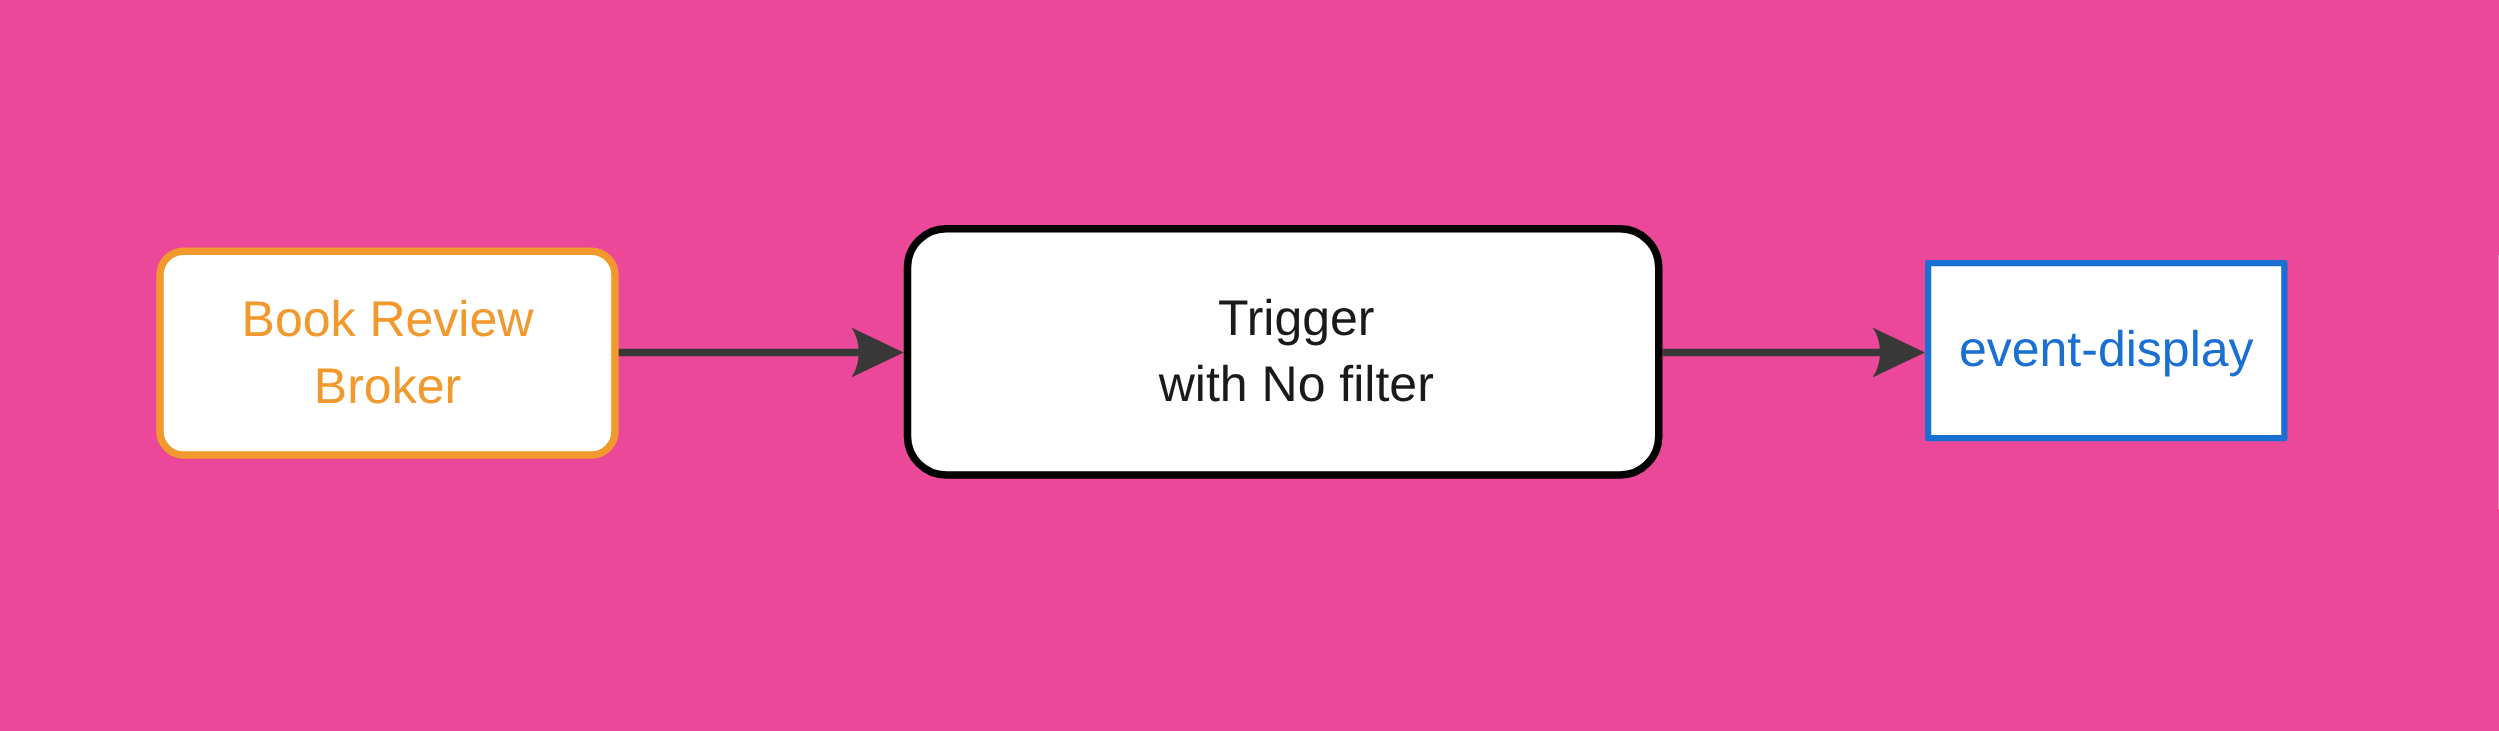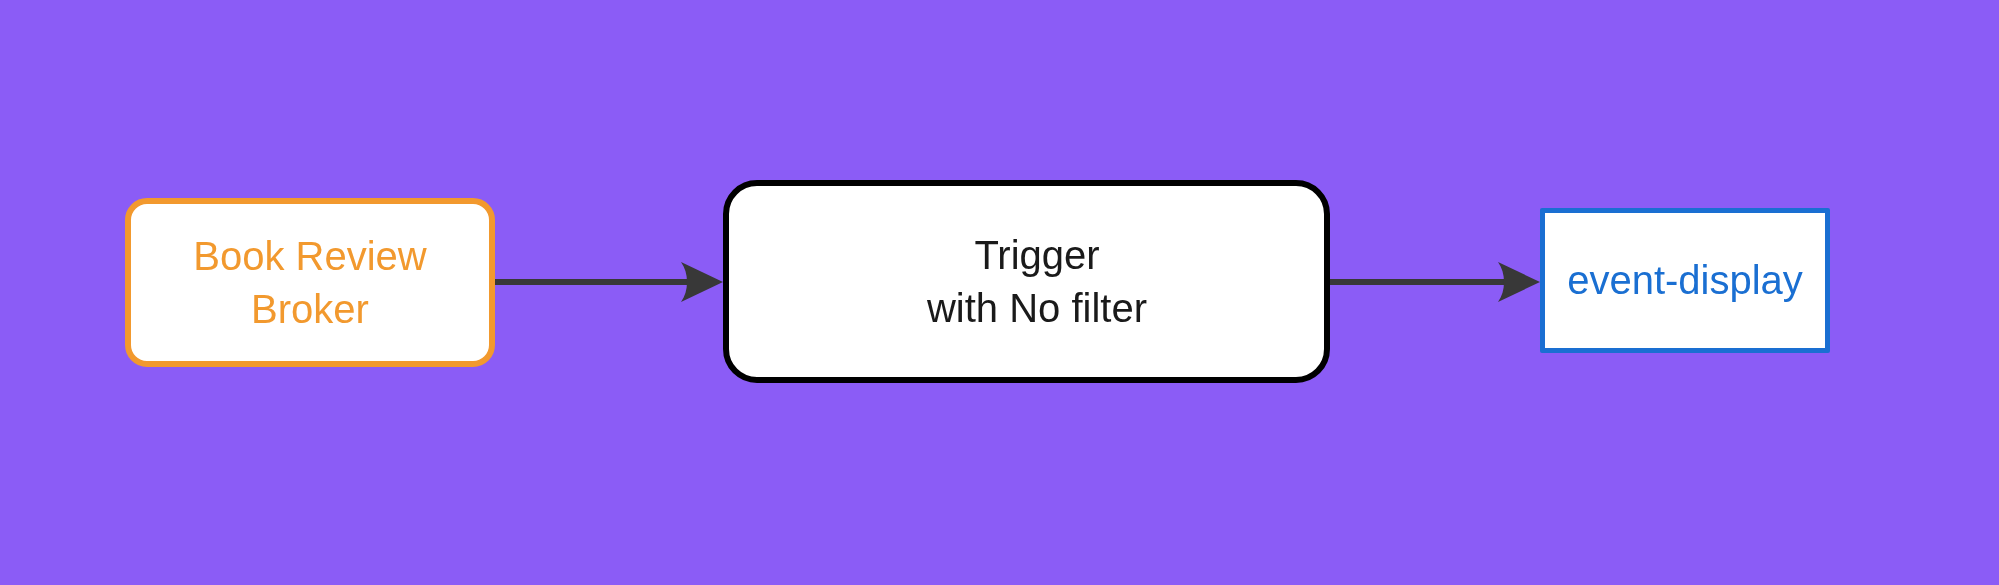--- a/index.html
+++ b/index.html
@@ -5,21 +5,21 @@
   html, body {
     margin: 0;
     padding: 0;
     background: #ffffff;
     font-family: "Liberation Sans", sans-serif;
   }
   .canvas {
     position: relative;
     width: 1999px;
     height: 585px;
-    background: #8b5cf6;
+    background: #ec4899;
     overflow: hidden;
   }
   .node {
     position: absolute;
     box-sizing: border-box;
     display: flex;
     align-items: center;
     justify-content: center;
     background: #ffffff;
     border-style: solid;

